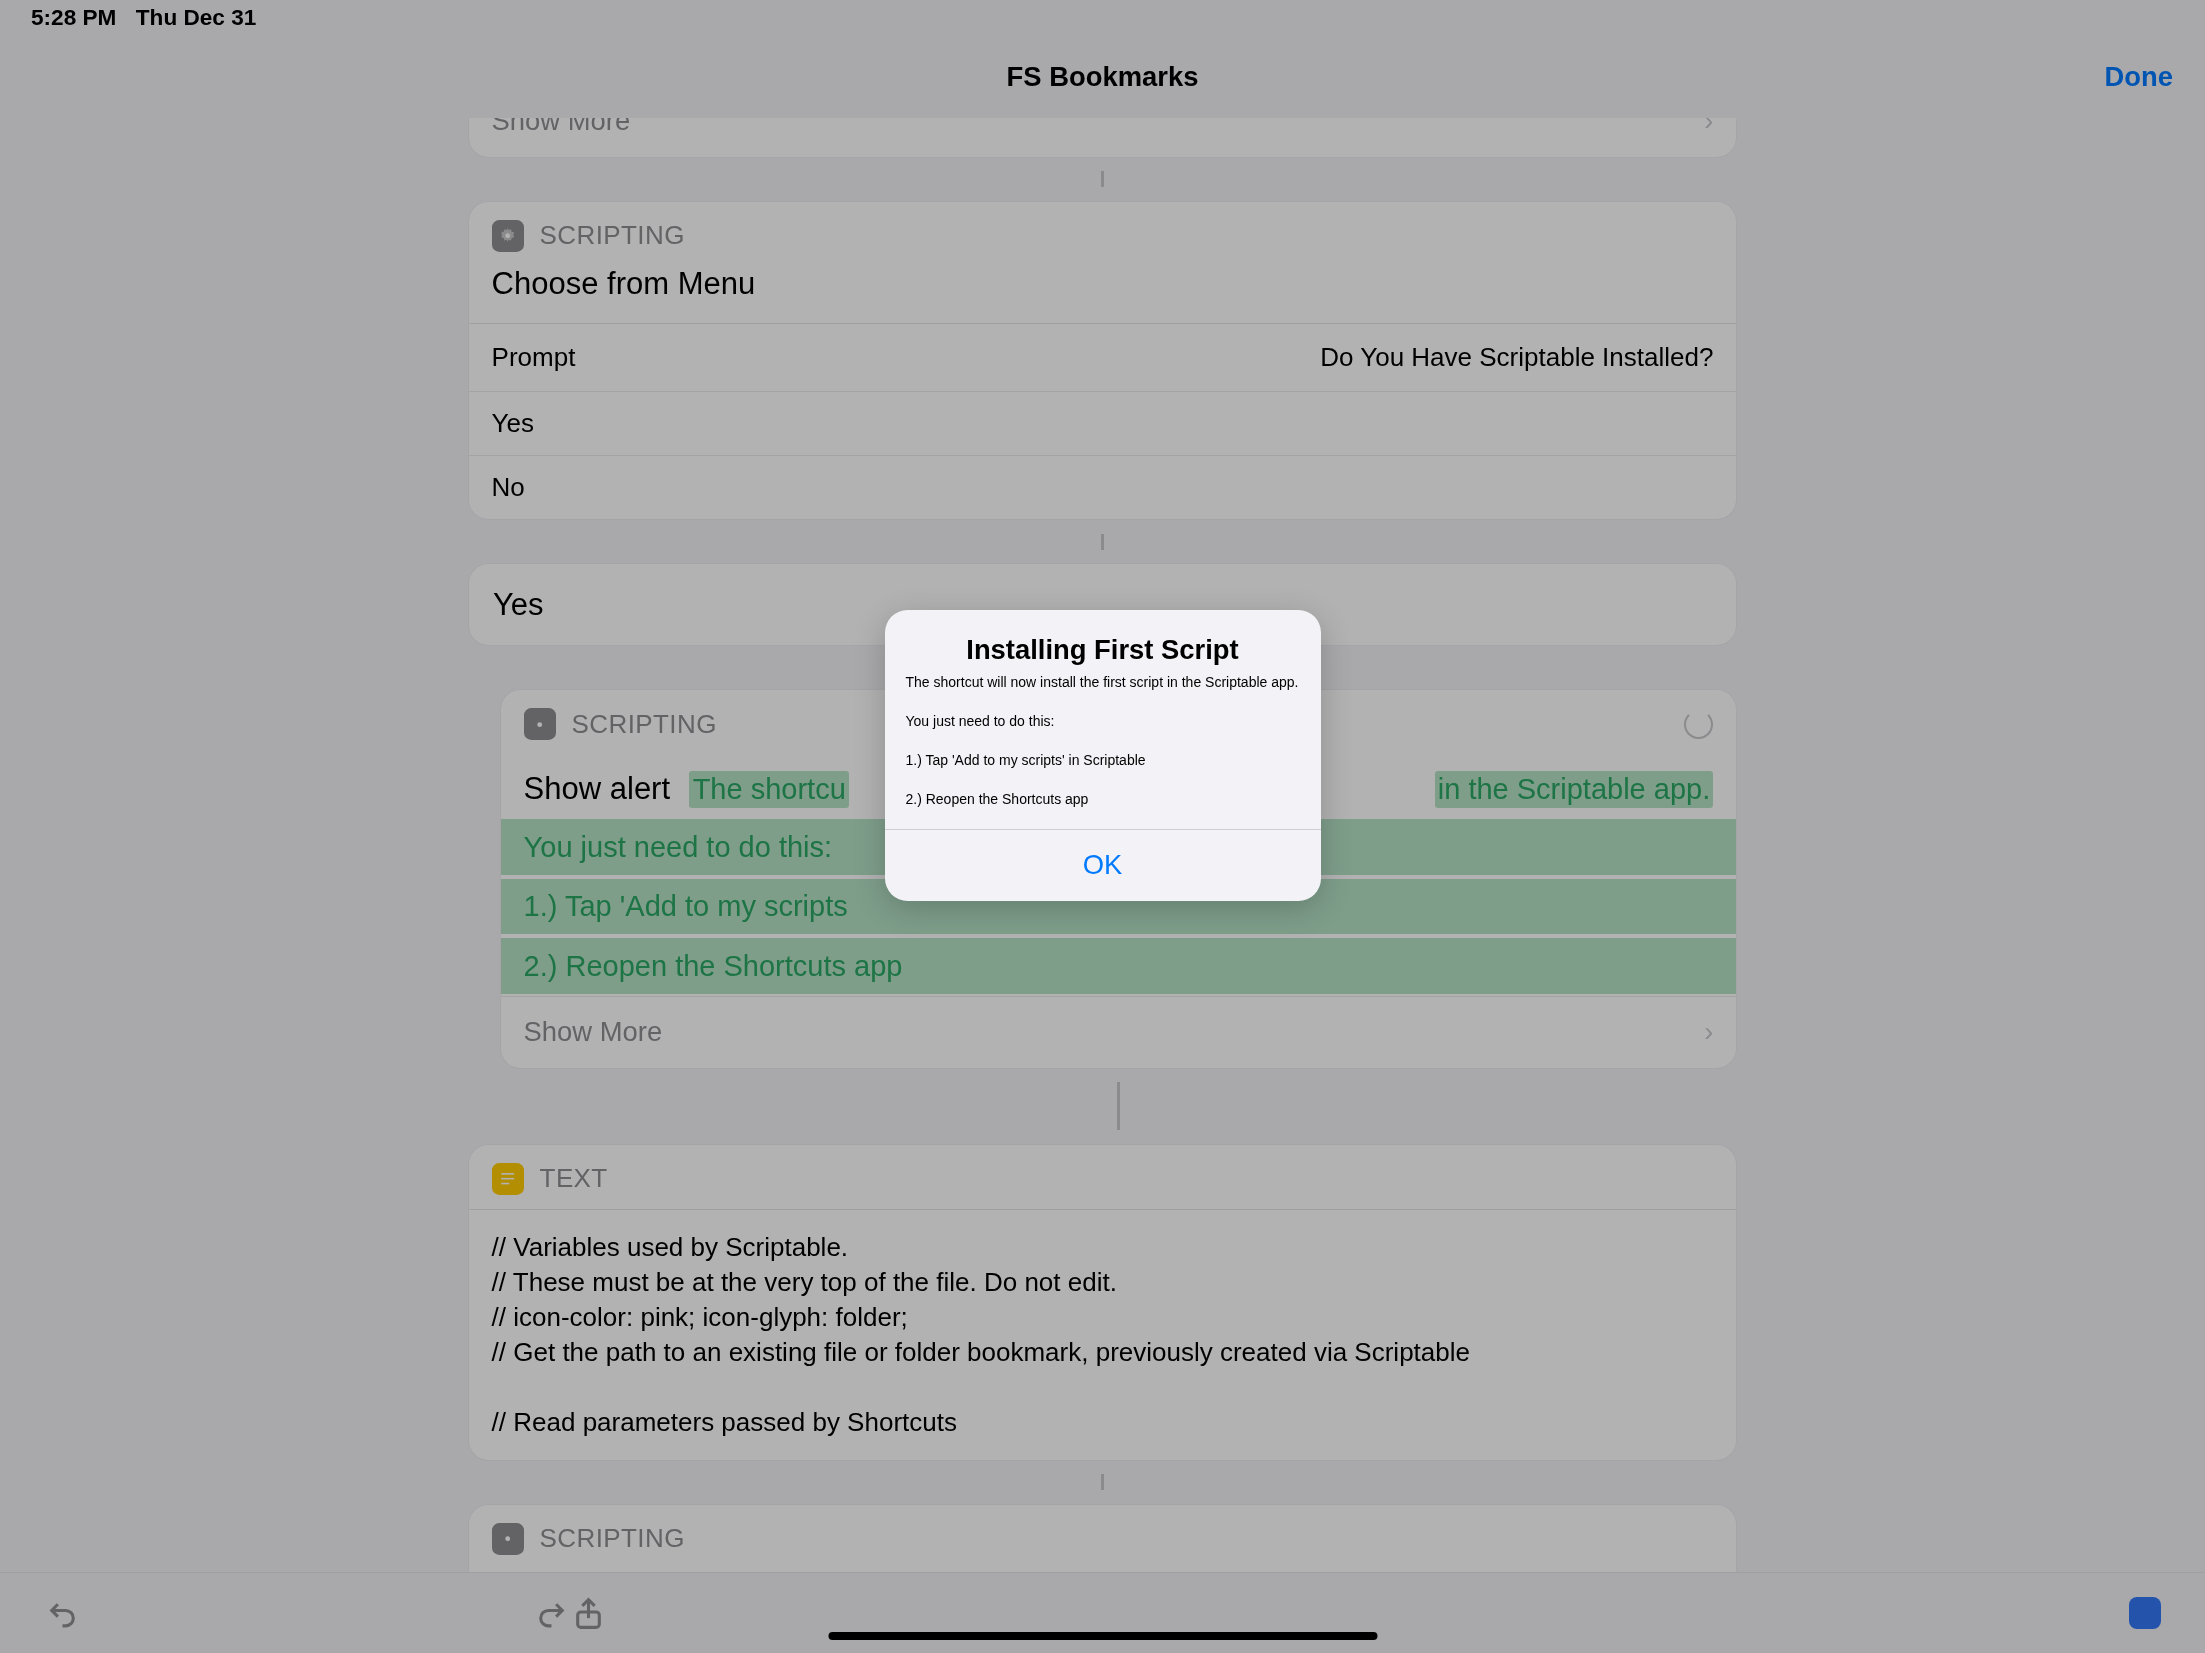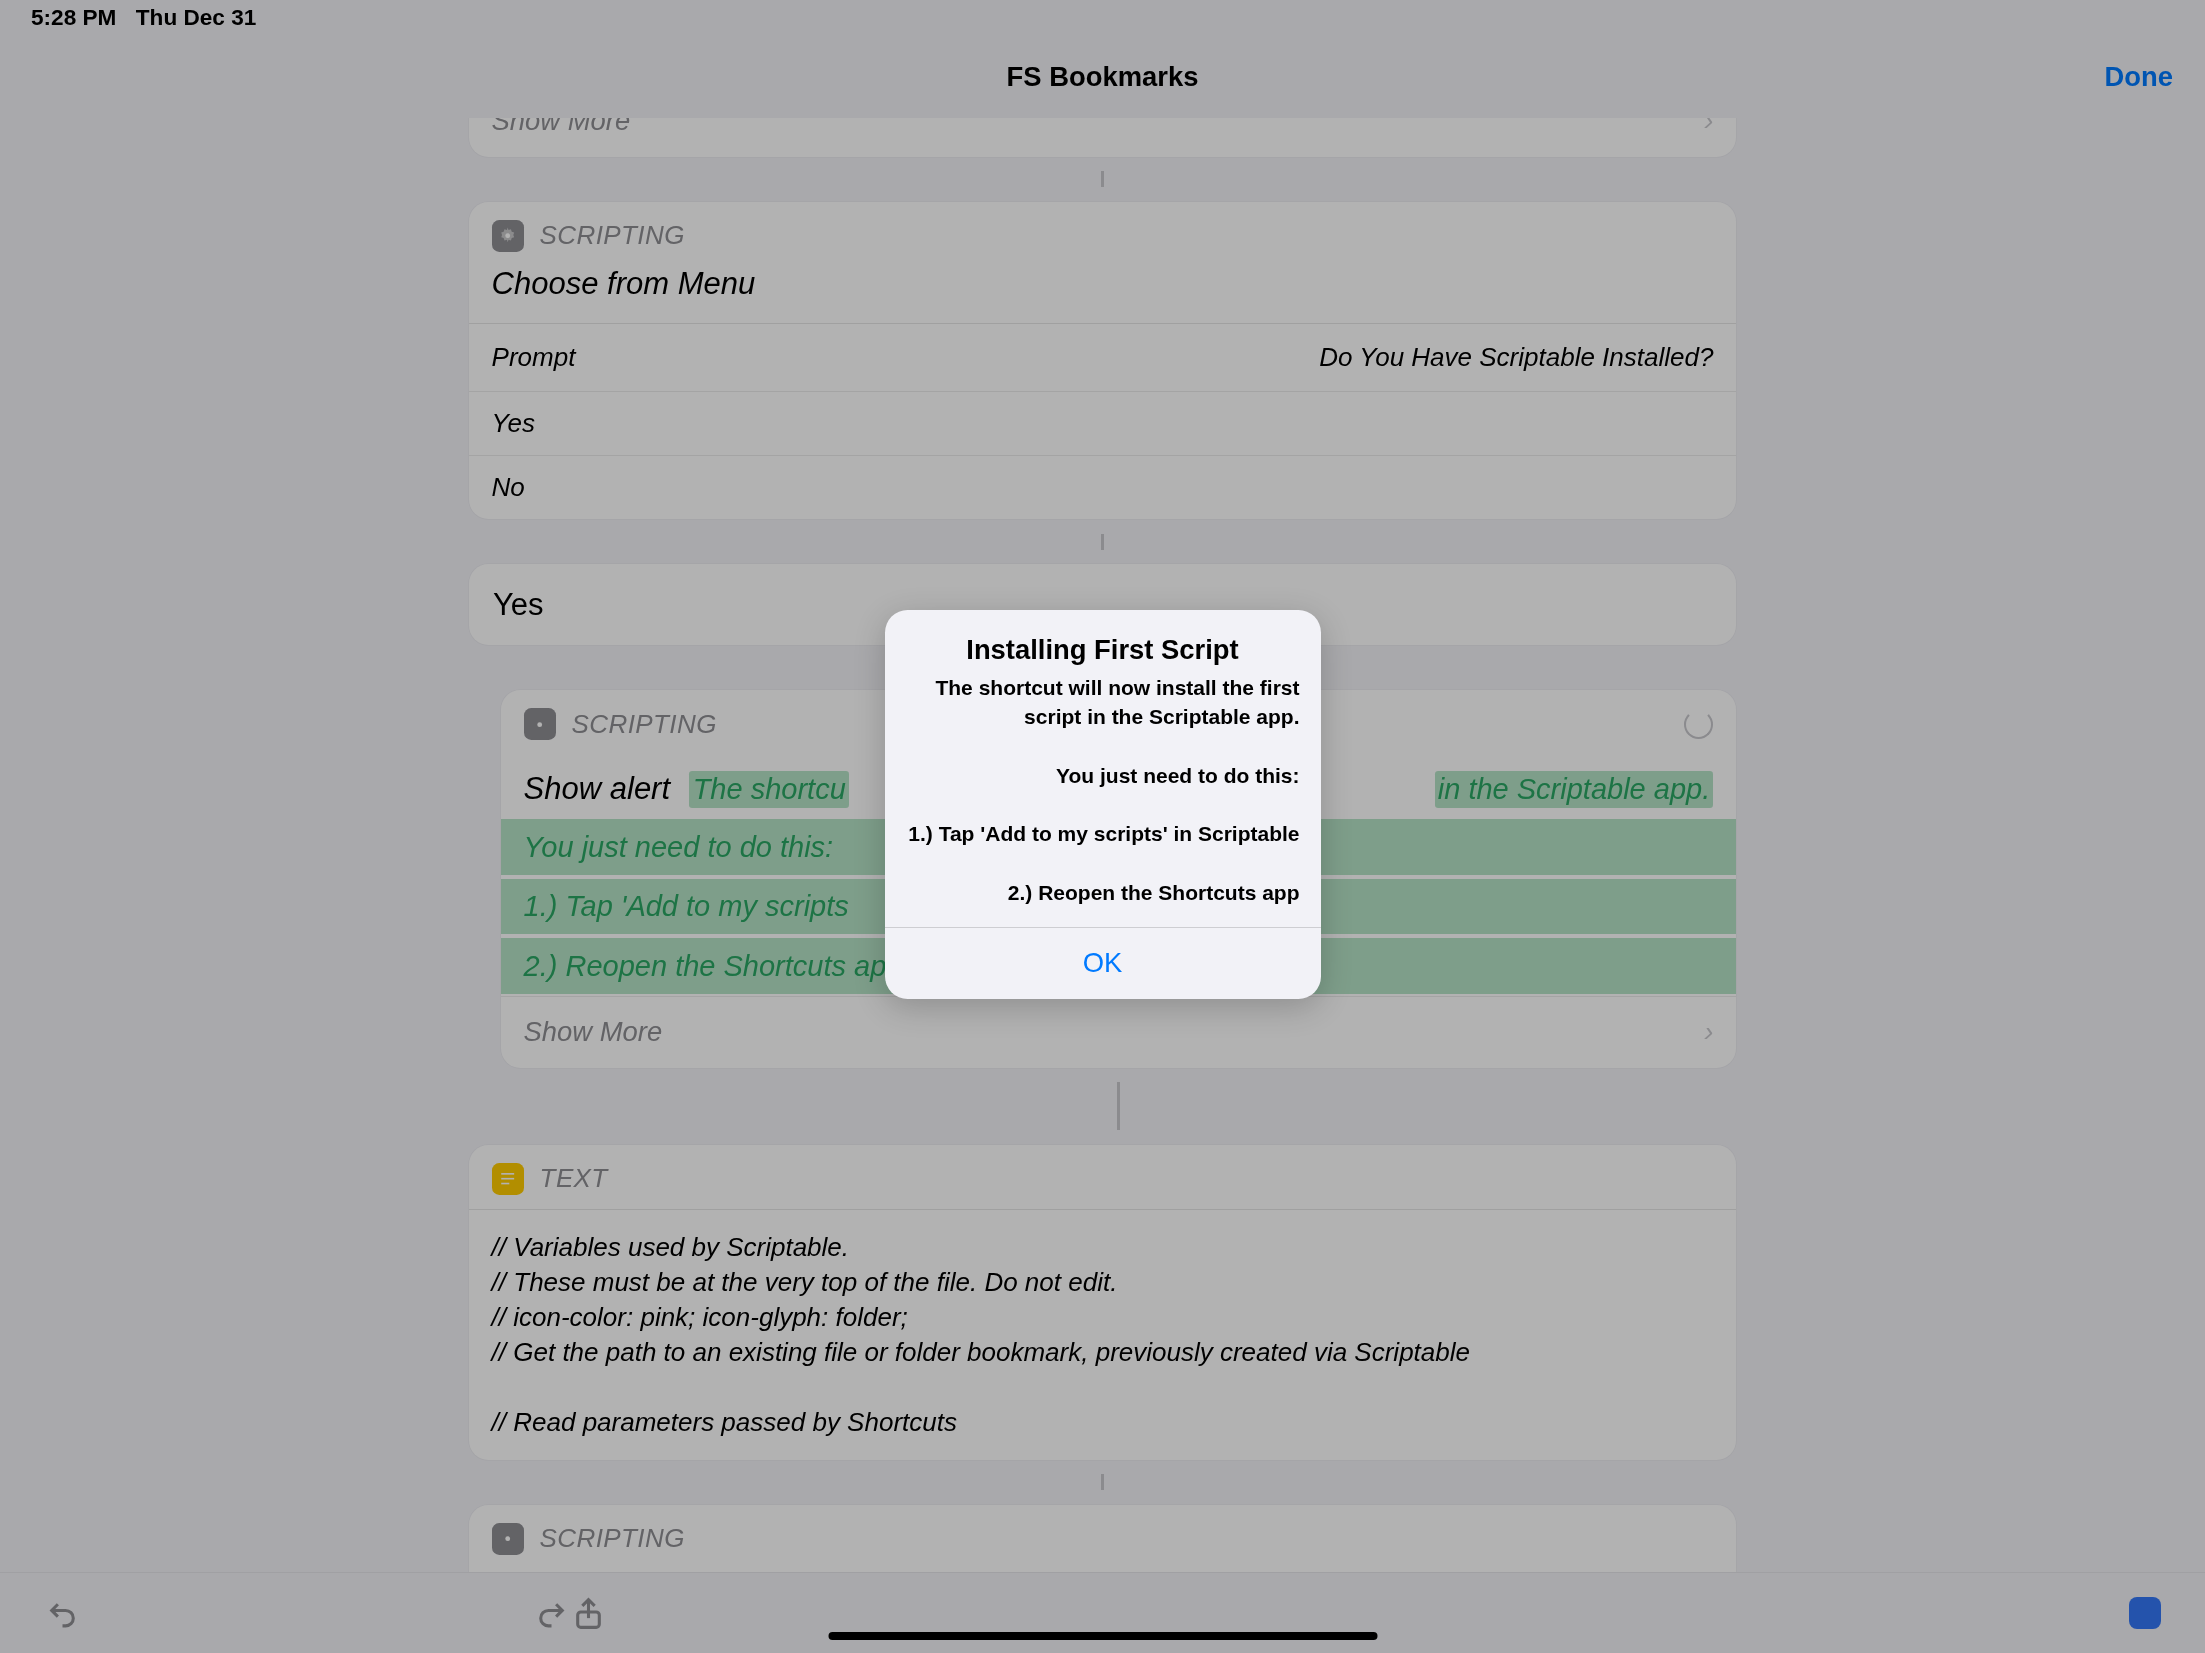--- a/index.html
+++ b/index.html
@@ -13,21 +13,21 @@
 
 
 .nav-bar { position:absolute; top:36px; left:0; right:0; height:82px; display:flex; align-items:center; justify-content:center; z-index:2; }
 .nav-title { font-size:27.4px; font-weight:600; }
 .nav-done { position:absolute; right:32px; font-size:27.4px; color:#007aff; font-weight:600; }
 
 
 .content { position:absolute; top:118px; left:0; right:0; bottom:81px; overflow:hidden; }
 .flow { width:1267px; margin:0 auto; padding-top:0; }
 
-.card { background:#fff; border-radius:19.4px; margin:14.5px 0; box-shadow:0 0 0 0.8px rgba(0,0,0,0.03); overflow:hidden; position:relative;font-style:italic; }
+.card { background:#fff; border-radius:19.4px; margin:14.5px 0; box-shadow:0 0 0 0.8px rgba(0,0,0,0.03); overflow:hidden; position:relative; }
 .card-head { display:flex; align-items:center; gap:16px; padding:18px 22.6px 14.5px; }
 .card-head .cat { font-size:26px; letter-spacing:0.4px; color:#8e8e93; font-weight:500; }
 .card-title { font-size:31px; font-weight:400; padding:0 22.6px 21px; }
 
 .row-sep { border-top:0.8px solid rgba(0,0,0,0.1); }
 .row { padding:18px 22.6px; font-size:26px; display:flex; justify-content:space-between; align-items:center; }
 .row .lbl { font-weight:500; }
 .row .val { color:#000; }
 
 .opt { padding:16px 22.6px; font-size:26px; border-top:0.8px solid rgba(0,0,0,0.08); }
@@ -64,21 +64,21 @@
 .bb-ico { width:37px; height:37px; color:#8e8e93; display:flex; align-items:center; justify-content:center; }
 .blue-sq { width:32px; height:32px; border-radius:8px; background:#3478f6; margin-left:auto; }
 
 
 .home-ind { position:absolute; bottom:13px; left:50%; transform:translateX(-50%); width:549px; height:8px; border-radius:4.8px; background:#000; z-index:6; }
 
 
 .dim { position:absolute; inset:0; background:rgba(0,0,0,0.30); z-index:4; }
 .alert-dialog { position:absolute; left:50%; top:610px; transform:translateX(-50%); width:436px; background:#f2f2f7; border-radius:22.6px; overflow:hidden; z-index:5; box-shadow:0 8px 32px rgba(0,0,0,0.2); }
 .alert-dialog .ad-title { text-align:center; font-size:27.4px; font-weight:600; padding:24px 24px 6.5px; }
-.alert-dialog .ad-msg { font-size:21px; text-align:right; padding:0 21px 19.4px; line-height:1.4;font-weight:bold; }
+.alert-dialog .ad-msg { font-size:14px; text-align:left; padding:0 21px 19.4px; line-height:1.4; }
 .alert-dialog .ad-btn { border-top:0.8px solid rgba(0,0,0,0.15); text-align:center; padding:19.4px 0; font-size:27.4px; color:#007aff; }
 
 .spinner { width:29px; height:29px; border:2.4px solid #c7c7cc; border-top-color:transparent; border-radius:50%; }
 
 
 .first-trunc { margin-top:-32px; }
 </style>
 </head>
 <body>
 

